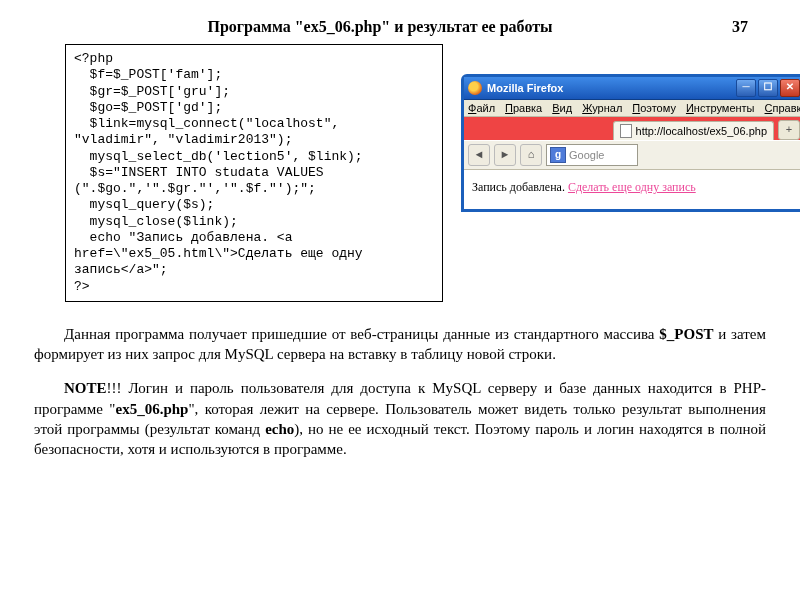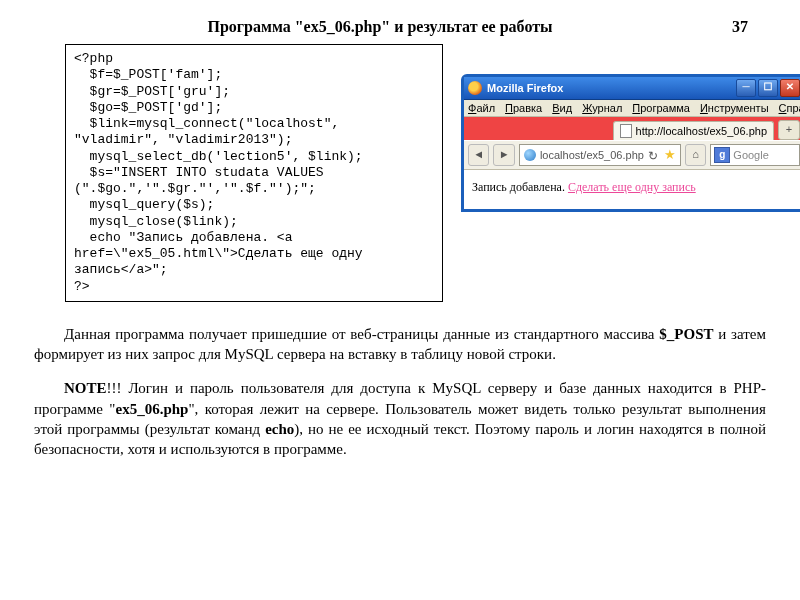--- a/index.html
+++ b/index.html
@@ -199,40 +199,34 @@
           <div class="winbtn">─</div>
           <div class="winbtn">☐</div>
           <div class="winbtn close">✕</div>
         </div>
       </div>
       <div class="menubar">
         <span>Файл</span>
         <span>Правка</span>
         <span>Вид</span>
         <span>Журнал</span>
-        <span>Программа</span>
+        <span>Поэтому</span>
         <span>Инструменты</span>
         <span>Справка</span>
       </div>
       <div class="tabstrip">
         <div class="tab">
           <div class="doc-icon"></div>
           <span>http://localhost/ex5_06.php</span>
         </div>
         <div class="addplus">+</div>
       </div>
       <div class="navrow">
         <div class="nbtn">◄</div>
         <div class="nbtn">►</div>
-        <div class="urlfield">
-          <div class="globe"></div>
-          <div class="urltext">localhost/ex5_06.php</div>
-          <span class="smallicon reload">↻</span>
-          <span class="smallicon star">★</span>
-        </div>
         <div class="nbtn">⌂</div>
         <div class="searchfield">
           <div class="gbox">g</div>
           <span style="color:#888;">Google</span>
         </div>
       </div>
       <div class="content">
         <span>Запись добавлена. </span><a href="#">Сделать еще одну запись</a>
       </div>
     </div>

